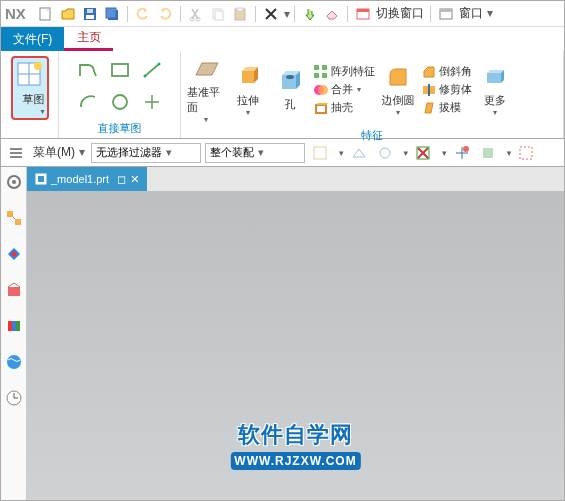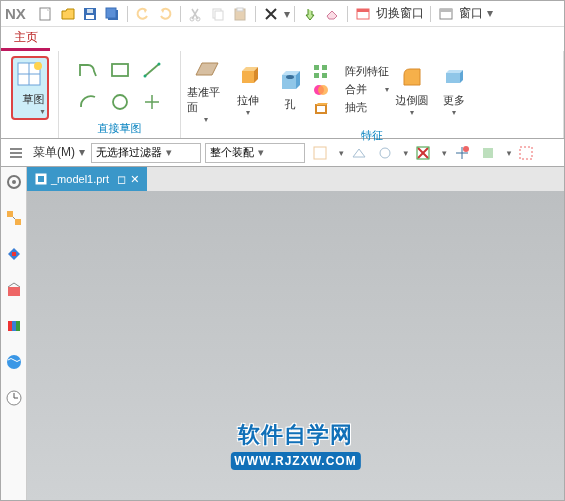--- a/index.html
+++ b/index.html
@@ -17,21 +17,21 @@
   .ribbon { height: 88px; border-bottom: 1px solid #aaa; display: flex; background: #fff; }
   .ribbon-group { border-right: 1px solid #ddd; display: flex; flex-direction: column; }
   .group-body { flex: 1; display: flex; align-items: center; padding: 2px 4px; }
   .group-label { text-align: center; color: #0a84c1; font-size: 11px; padding-bottom: 2px; }
   .big-btn { width: 38px; display: flex; flex-direction: column; align-items: center; justify-content: center; margin: 2px; }
   .big-btn .lbl { font-size: 11px; color: #333; margin-top: 2px; }
   .hl { border: 2px solid #d44; background: #cdeef8; border-radius: 4px; padding: 2px; align-items: flex-end; }
   .grid3x2 { display: grid; grid-template-columns: repeat(3, 28px); grid-template-rows: repeat(2, 28px); gap: 4px; }
   .cell { display: flex; align-items: center; justify-content: center; }
   .feat-col { display: flex; flex-direction: column; gap: 2px; margin: 0 2px; }
-  .feat-row { display: flex; align-items: center; gap: 16px; font-size: 11px; color: #333; }
+  .feat-row { display: flex; align-items: center; gap: 2px; font-size: 11px; color: #333; }
   .selbar { height: 28px; border-bottom: 1px solid #aaa; display: flex; align-items: center; padding: 0 4px; gap: 4px; background: #fff; }
   .dropdown { border: 1px solid #bbb; height: 20px; display: flex; align-items: center; padding: 0 4px; font-size: 11px; }
   .chev::after { content: "▾"; margin-left: 4px; color: #666; }
   .work { display: flex; height: calc(501px - 26px - 24px - 88px - 28px - 2px); }
   .navbar { width: 26px; background: #f9f9f9; border-right: 1px solid #ccc; display: flex; flex-direction: column; align-items: center; padding-top: 6px; gap: 18px; }
   .view { flex: 1; display: flex; flex-direction: column; }
   .doc-tabs { height: 24px; background: #e6e6e6; display: flex; align-items: flex-start; }
   .doc-tab { background: #3a97c9; color: #fff; height: 100%; display: flex; align-items: center; padding: 0 8px; gap: 4px; font-size: 11px; }
   .canvas { flex: 1; background: linear-gradient(#bcbfc1, #cfd2d4); position: relative; }
   .watermark { position: absolute; left: 50%; bottom: 30px; transform: translateX(-50%); text-align: center; }
@@ -132,20 +132,21 @@
   <div class="tb-icon">
       <svg width="16" height="16">
         <rect x="2" y="3" width="12" height="10" fill="#fff" stroke="#888"></rect>
         <rect x="2" y="3" width="12" height="3" fill="#bbb"></rect>
       </svg>
     </div>
   <span class="tb-txt chev">窗口</span>
 </div>
 
 <div class="menubar">
+  <div class="menu-tab file">文件(F)</div>
   <div class="menu-tab active">主页</div>
 </div>
 
 <div class="ribbon">
 
   <div class="ribbon-group" style="width:58px;">
     <div class="group-body" style="justify-content:center;">
       <div class="big-btn hl">
         <svg width="30" height="30">
           <rect x="3" y="3" width="22" height="22" fill="#fff" stroke="#6aa1d8"></rect>
@@ -254,20 +255,41 @@
             <span>抽壳</span>
           </div>
       </div>
       <div class="big-btn">
         <svg width="28" height="28">
             <path d="M6 22 L6 12 Q6 6 12 6 L22 6 L22 22 Z" fill="#f6b04a" stroke="#d88a2a"></path>
           </svg>
         <span class="lbl">边倒圆</span>
         <span style="font-size:8px;color:#666;">▾</span>
       </div>
+      <div class="feat-col">
+        <div class="feat-row">
+            <svg width="16" height="16">
+              <path d="M3 13 L3 7 L7 3 L13 3 L13 13 Z" fill="#f6b04a" stroke="#d88a2a"></path>
+            </svg>
+            <span>倒斜角</span>
+          </div>
+        <div class="feat-row">
+            <svg width="16" height="16">
+              <rect x="2" y="4" width="12" height="8" fill="#f6b04a"></rect>
+              <line x1="8" y1="2" x2="8" y2="14" stroke="#3a6f9a" stroke-width="2"></line>
+            </svg>
+            <span>修剪体</span>
+          </div>
+        <div class="feat-row">
+            <svg width="16" height="16">
+              <path d="M4 13 L6 3 L12 3 L10 13 Z" fill="#f6b04a" stroke="#d88a2a"></path>
+            </svg>
+            <span>拔模</span>
+          </div>
+      </div>
       <div class="big-btn">
         <svg width="28" height="28">
             <path d="M6 10h14v10h-14z" fill="#8fc6e8"></path>
             <path d="M6 10l3-3h14l-3 3z" fill="#bde0f6"></path>
             <path d="M20 10l3-3v10l-3 3z" fill="#5fa6d6"></path>
           </svg>
         <span class="lbl">更多</span>
         <span style="font-size:8px;color:#666;">▾</span>
       </div>
     </div>

